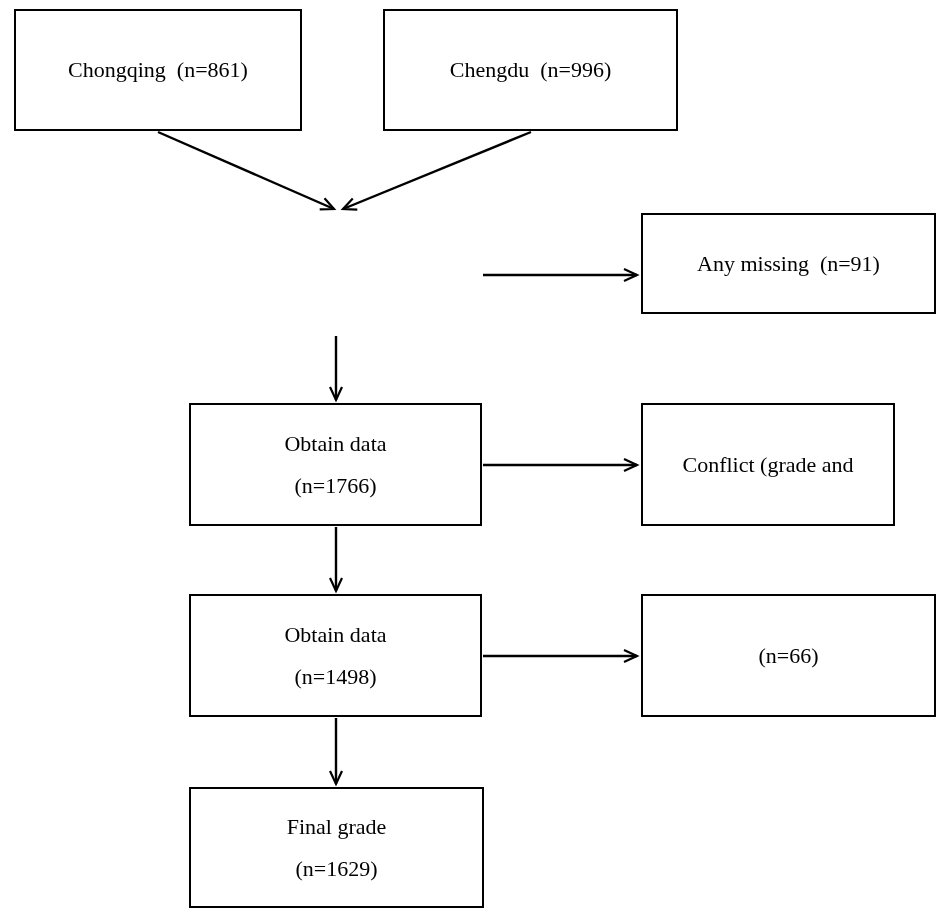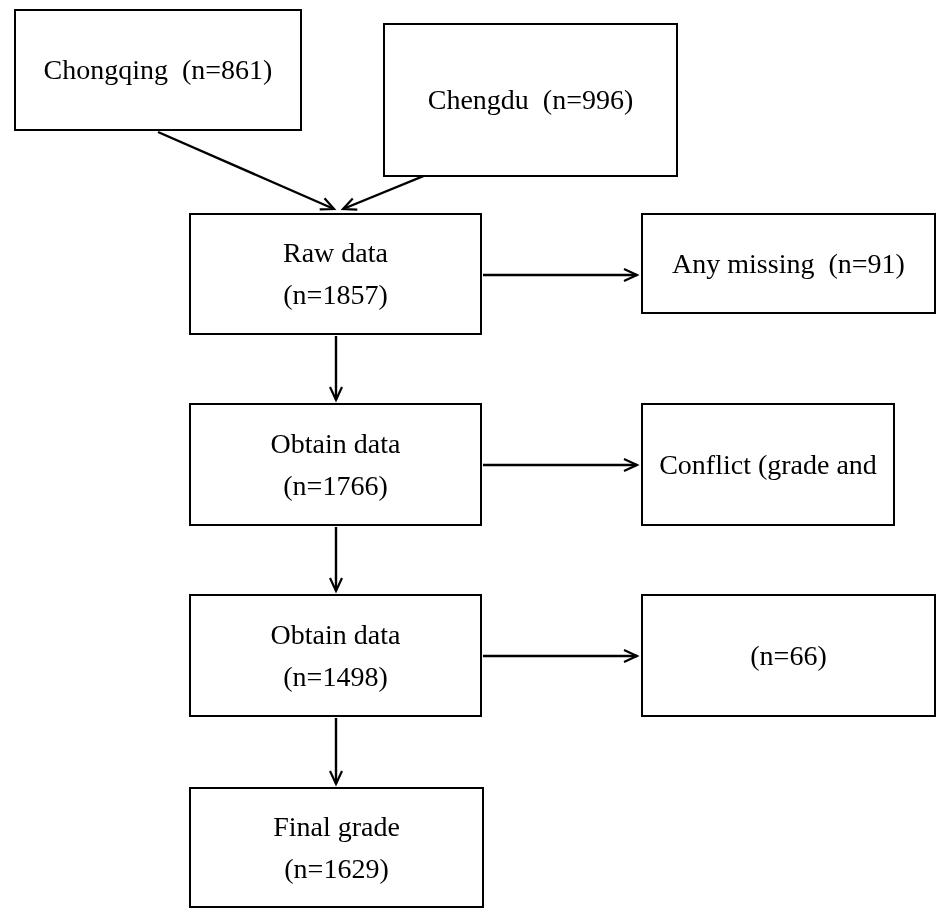--- a/index.html
+++ b/index.html
@@ -30,21 +30,21 @@
   .box {
     position: absolute;
     box-sizing: border-box;
     border: 2.5px solid #000000;
     background: #ffffff;
     display: flex;
     flex-direction: column;
     align-items: center;
     justify-content: center;
     text-align: right;
-    font-size: 28px;
+    font-size: 22px;
     line-height: 42px;
     font-family: Liberation Serif, serif;
   }
   .box .line {
     white-space: pre;
     display: block;
   }
 </style>
 </head>
 <body>
@@ -64,28 +64,24 @@
     <line x1="483" y1="465" x2="637" y2="465" marker-end="url(#ah)"></line>
     <line x1="336" y1="527" x2="336" y2="591" marker-end="url(#ah)"></line>
     <line x1="483" y1="656" x2="637" y2="656" marker-end="url(#ah)"></line>
     <line x1="336" y1="718" x2="336" y2="784" marker-end="url(#ah)"></line>
   </svg>
 
   <div class="box" style="left:14px; top:9px; width:288px; height:122px;">
     <span class="line">Chongqing  (n=861)</span>
   </div>
 
-  <div class="box" style="left:383px; top:23px; width:295px; height:154px;">
+  <div class="box" style="left:383px; top:9px; width:295px; height:122px;">
     <span class="line">Chengdu  (n=996)</span>
   </div>
 
-  <div class="box" style="left:189px; top:213px; width:293px; height:122px;">
-    <span class="line">Raw data</span>
-    <span class="line">(n=1857)</span>
-  </div>
 
   <div class="box" style="left:641px; top:213px; width:295px; height:101px;">
     <span class="line">Any missing  (n=91)</span>
   </div>
 
   <div class="box" style="left:189px; top:403px; width:293px; height:123px;">
     <span class="line">Obtain data</span>
     <span class="line">(n=1766)</span>
   </div>
 

